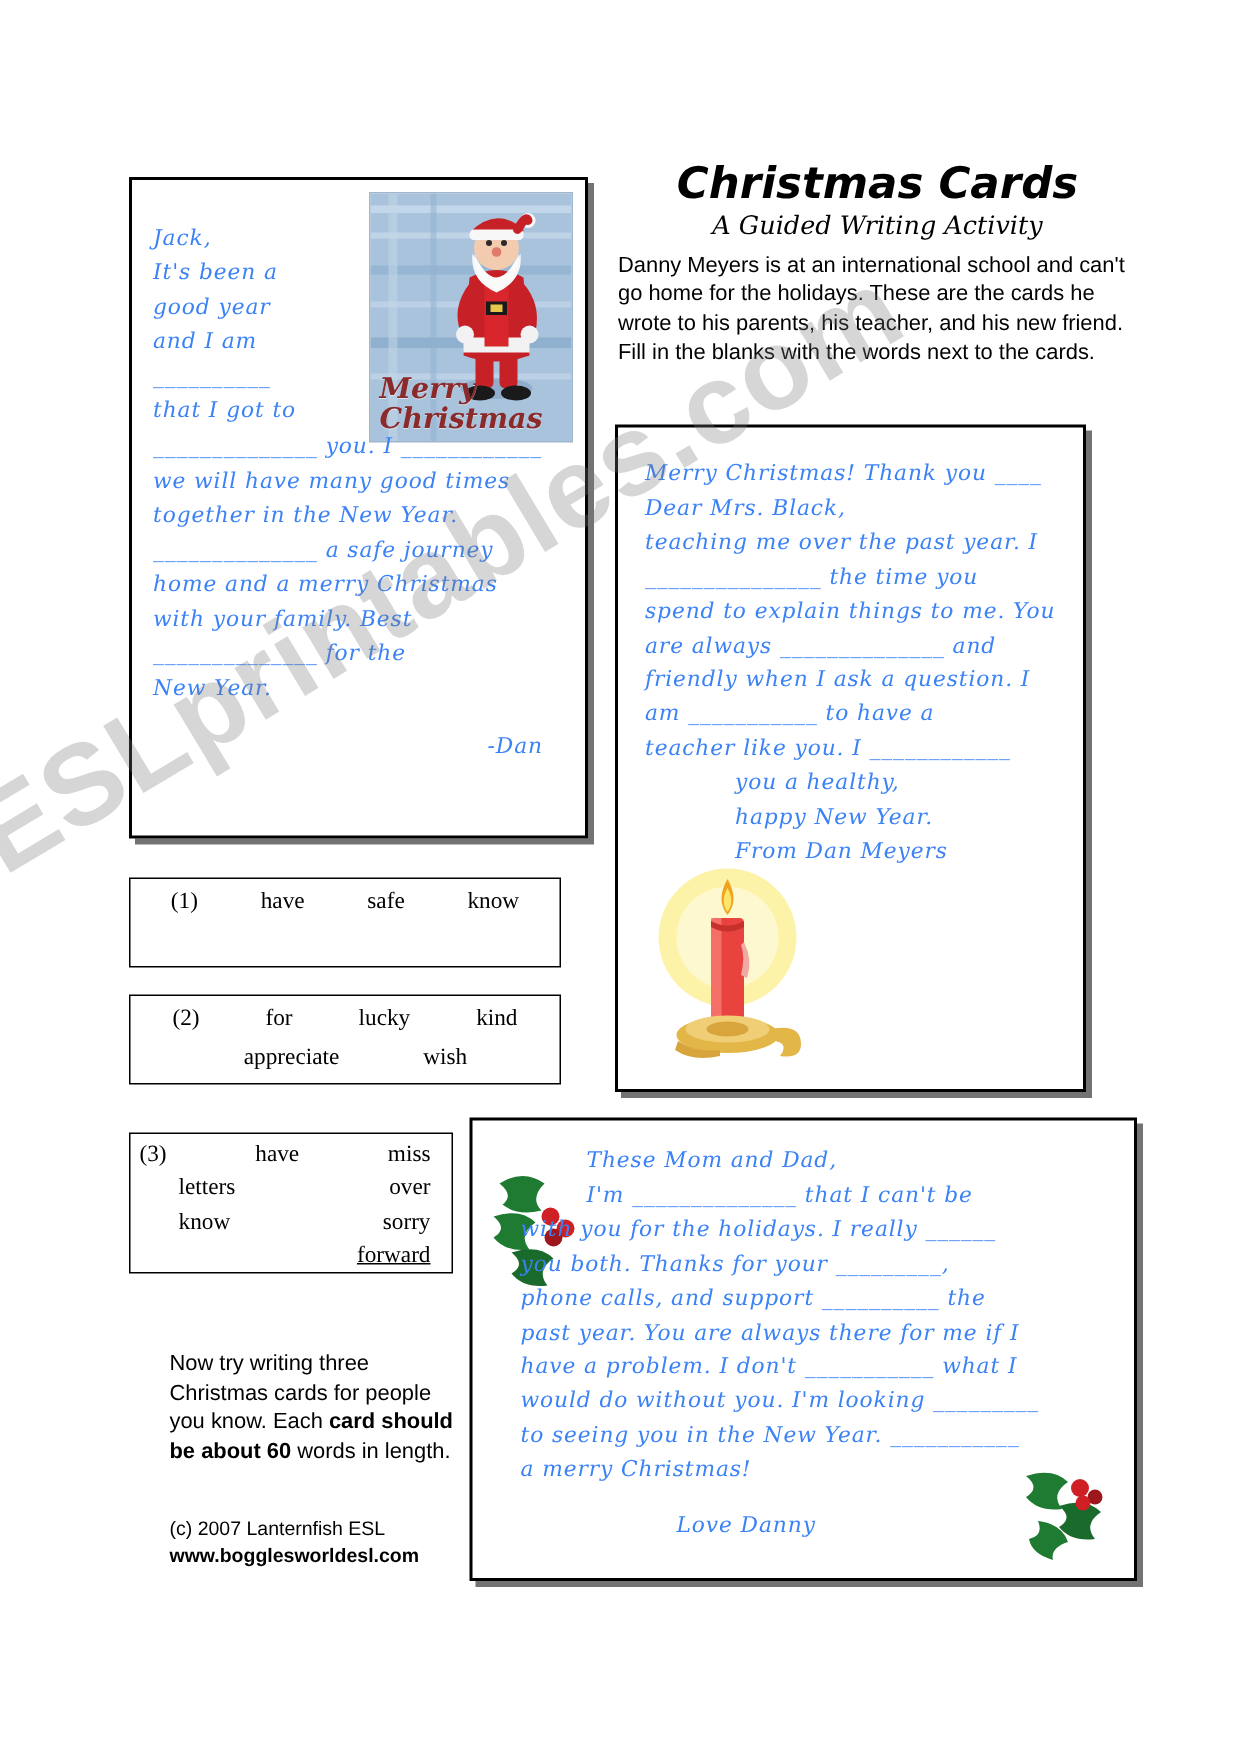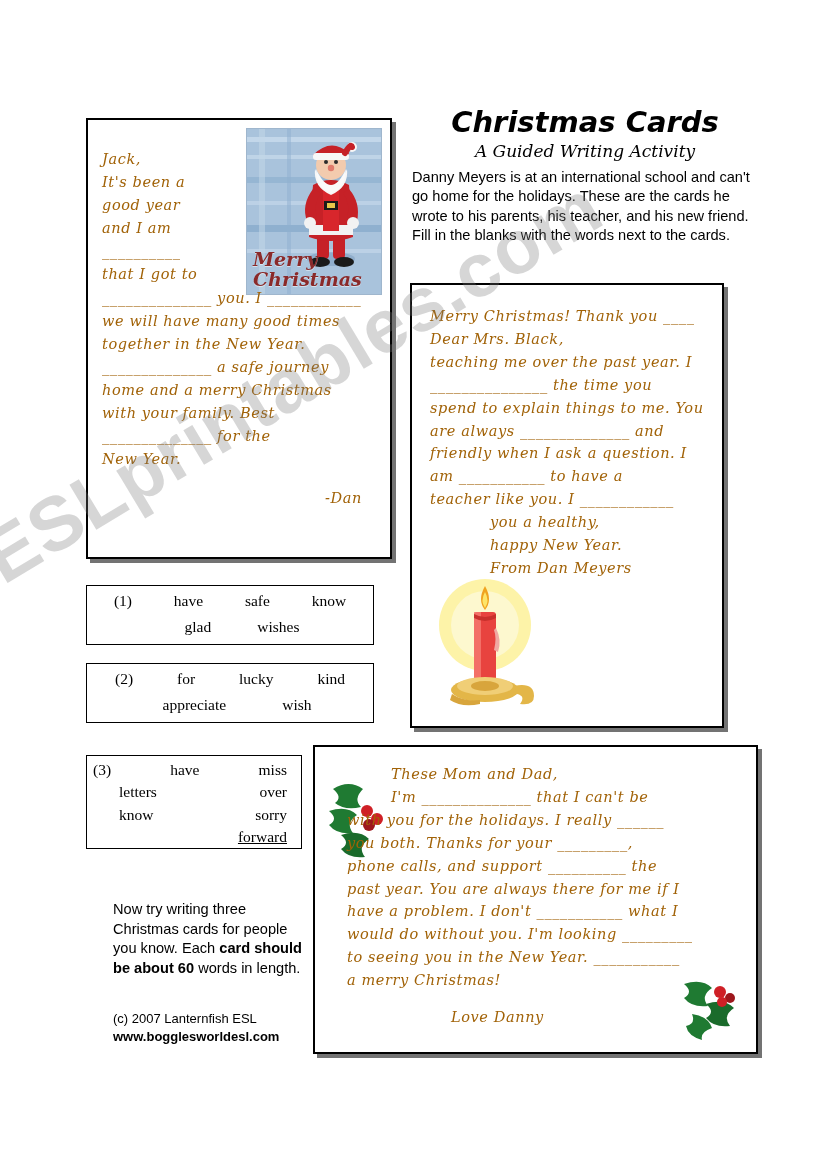--- a/index.html
+++ b/index.html
@@ -73,21 +73,21 @@
     line-height: 1.32;
     color: #000;
   }
 
   
   .hand {
     font-family: "DejaVu Serif", serif;
     font-style: italic;
     font-size: 14.5px;
     line-height: 1.58;
-    color: #a16207;
+    color: #3b82f6;
     letter-spacing: 0.6px;
   }
 
   
   .card1 {
     position: absolute;
     left: 86px;
     top: 118px;
     width: 302px;
     height: 437px;
@@ -389,24 +389,20 @@
     </svg>
   </div>
 
   <div class="wordbox" id="wordbox1">
     <div class="row">
       <span class="num">(1)</span>
       <span>have</span>
       <span>safe</span>
       <span>know</span>
     </div>
-    <div class="row" style="justify-content:center; gap:46px; padding-left:30px;">
-      <span>glad</span>
-      <span>wishes</span>
-    </div>
   </div>
 
   <div class="wordbox" id="wordbox2">
     <div class="row">
       <span class="num">(2)</span>
       <span>for</span>
       <span>lucky</span>
       <span>kind</span>
     </div>
     <div class="row" style="justify-content:center; gap:56px; padding-left:20px;">

